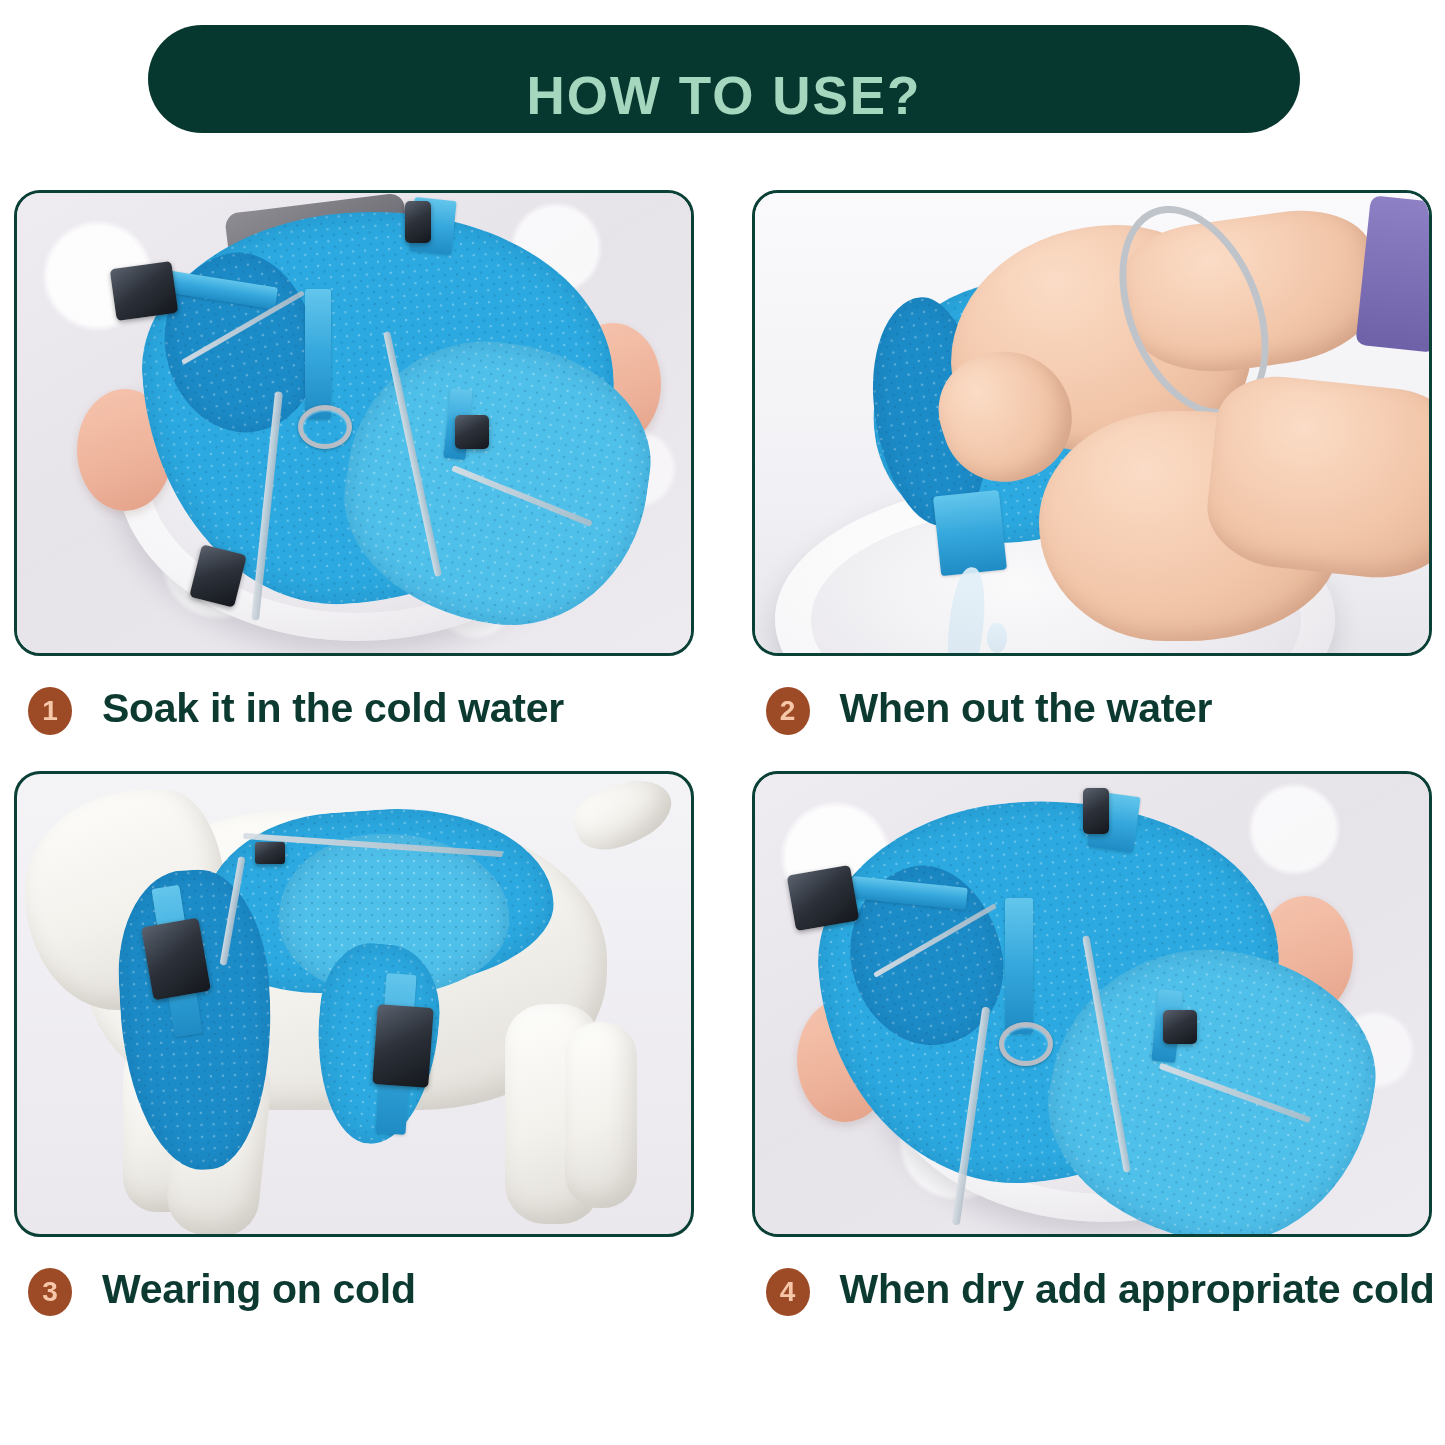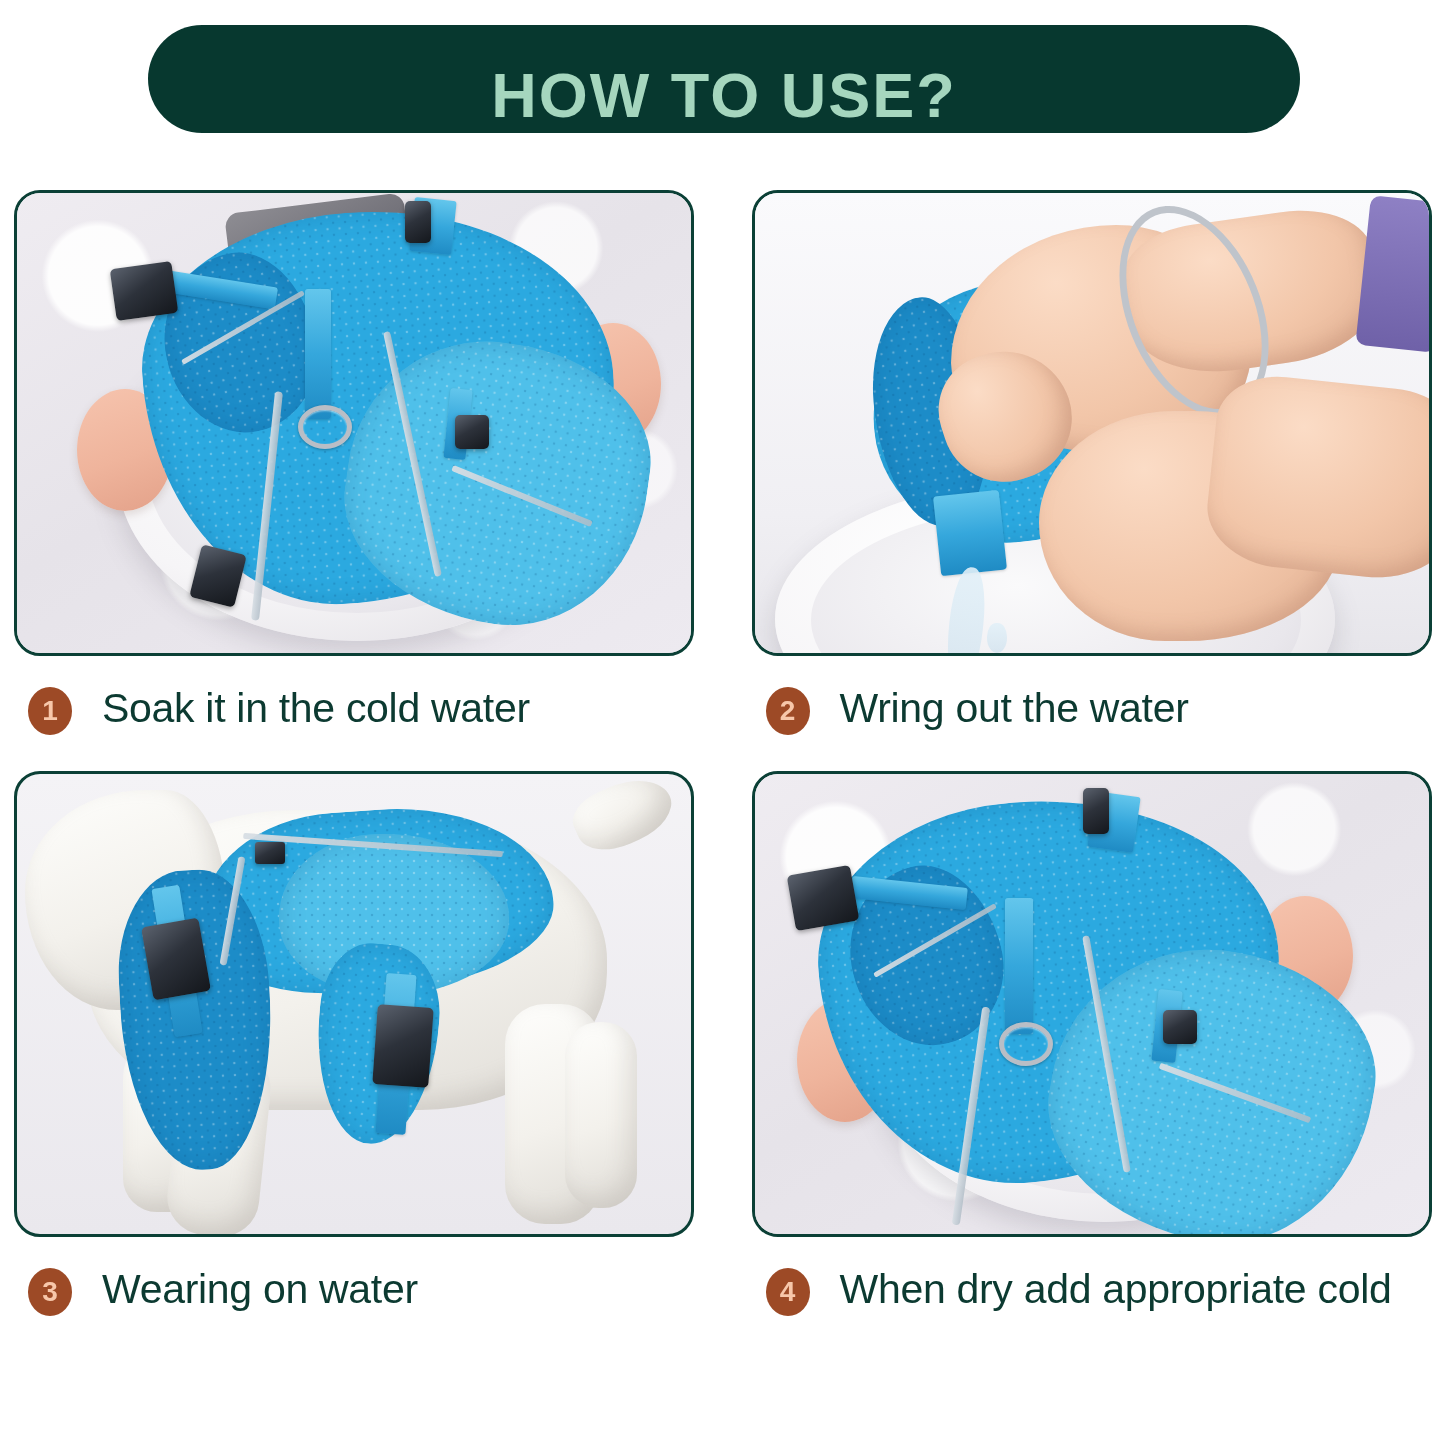--- a/index.html
+++ b/index.html
@@ -23,21 +23,21 @@
     width: 1152px;
     height: 108px;
     background: #07382F;
     border-radius: 54px;
     display: flex;
     align-items: center;
     justify-content: center;
   }
   .banner-title {
     color: #A5D6BE;
-    font-size: 63px;
+    font-size: 53px;
     font-weight: bold;
     letter-spacing: 2px;
     line-height: 1;
     white-space: nowrap;
     margin-top: 33px;
   }
 
   
   .grid {
     position: absolute;
@@ -86,21 +86,21 @@
     font-weight: bold;
     display: flex;
     align-items: center;
     justify-content: center;
     margin-top: 4px;
   }
   .caption-text {
     margin-left: 30px;
     color: #0C3A31;
     font-size: 41px;
-    font-weight: normal;
+    font-weight: bold;
     line-height: 1.22;
     letter-spacing: -0.3px;
     max-width: 600px;
   }
 
   
 
   .bg-bubble {
     position: absolute; inset: 0;
     background:
@@ -289,21 +289,21 @@
 
         <div class="sleeve" style="left:608px; top:6px; width:80px; height:150px; transform:rotate(6deg);"></div>
 
         <div class="waterdrop" style="left:194px; top:374px; width:34px; height:120px; transform:rotate(6deg);"></div>
         <div class="waterdrop" style="left:232px; top:430px; width:20px; height:30px;"></div>
         <div class="waterdrop" style="left:160px; top:460px; width:230px; height:60px; border-radius:50%; opacity:.7;"></div>
       </div>
 
       <div class="caption">
         <div class="badge">2</div>
-        <div class="caption-text">Wring out the water</div>
+        <div class="caption-text">When out the water</div>
       </div>
     </div>
   </div>
 
   <div class="row">
 
     <div class="cell">
       <div class="photo" style="background:linear-gradient(180deg,#F4F3F6 0%,#EAE8ED 100%);">
 
         <div class="dogpart" style="left:70px; top:36px; width:520px; height:300px;
@@ -334,21 +334,21 @@
 
         <div class="strap" style="left:146px; top:112px; width:28px; height:150px; transform:rotate(-9deg);"></div>
         <div class="buckle" style="left:130px; top:148px; width:58px; height:74px; transform:rotate(-10deg);"></div>
         <div class="strap" style="left:364px; top:200px; width:30px; height:160px; transform:rotate(4deg);"></div>
         <div class="buckle" style="left:358px; top:232px; width:56px; height:80px; transform:rotate(4deg);"></div>
         <div class="buckle" style="left:238px; top:68px; width:30px; height:22px; border-radius:3px;"></div>
       </div>
 
       <div class="caption">
         <div class="badge">3</div>
-        <div class="caption-text">Wearing on water</div>
+        <div class="caption-text">Wearing on cold</div>
       </div>
     </div>
 
     <div class="cell right">
       <div class="photo">
         <div class="bg-bubble"></div>
 
         <div class="basin" style="left:120px; top:118px; width:460px; height:330px;"></div>
         <div class="basin-inner" style="left:150px; top:140px; width:400px; height:280px;"></div>
         <div class="handle" style="left:42px; top:224px; width:96px; height:124px;"></div>

